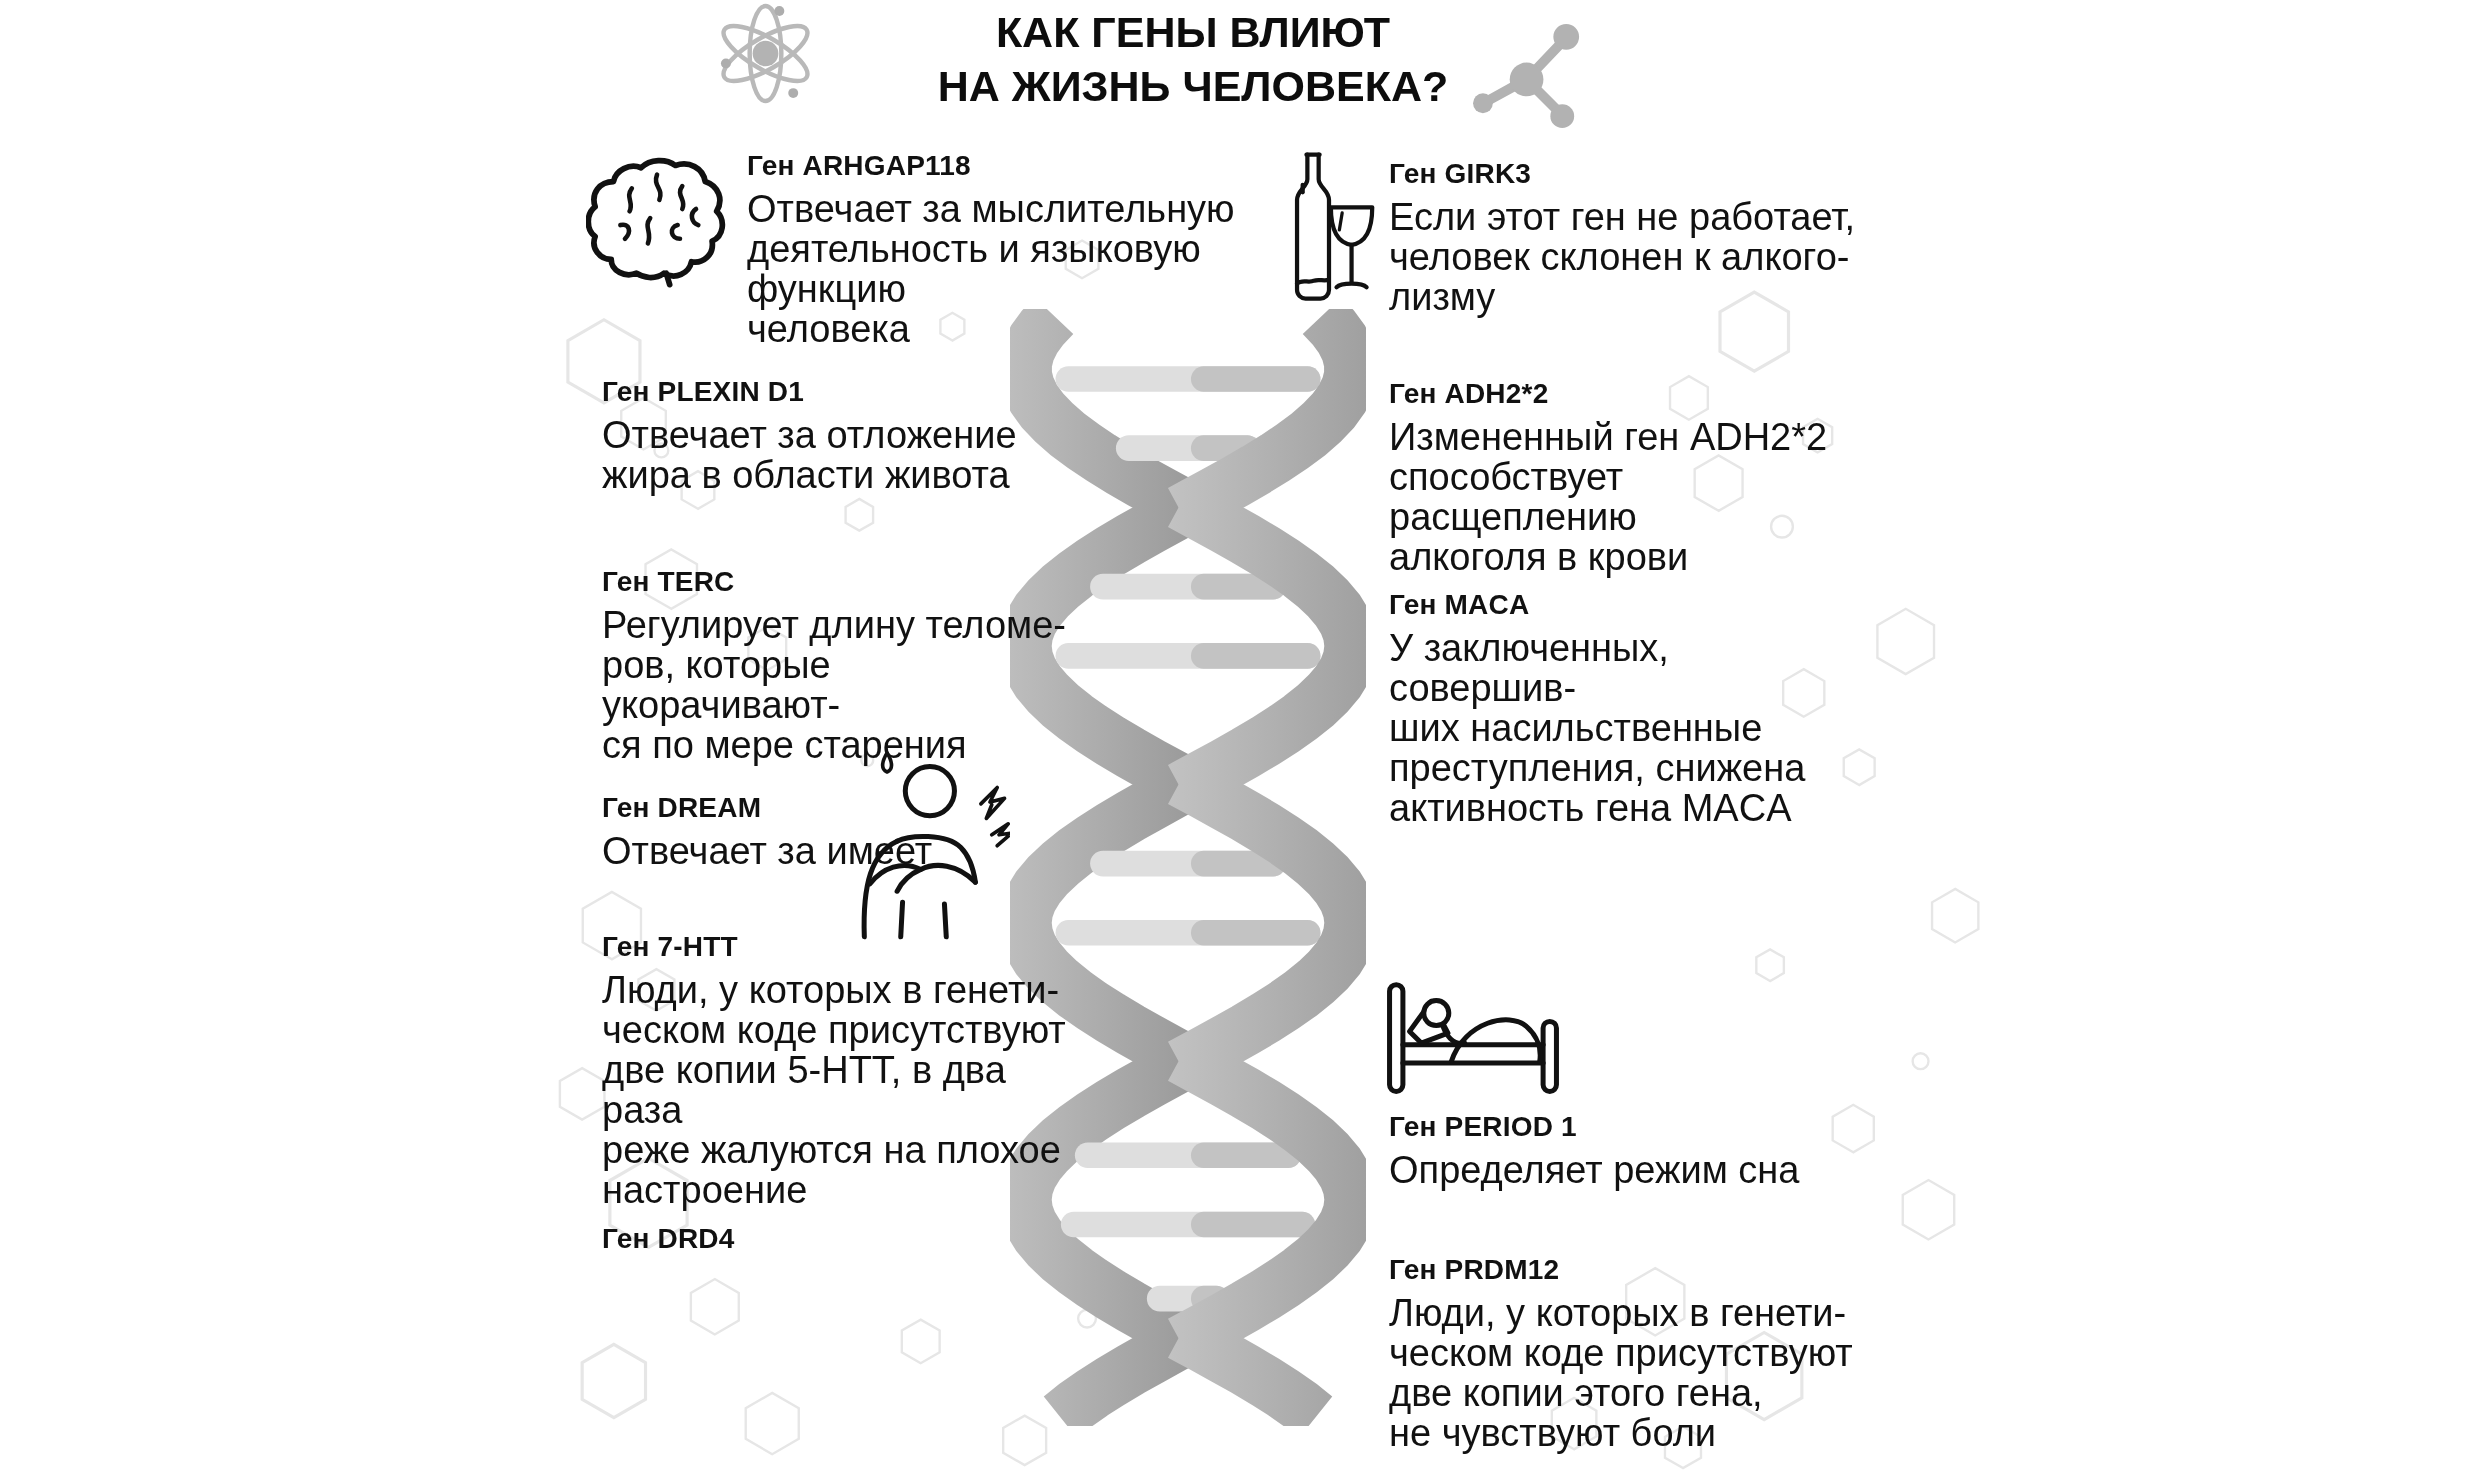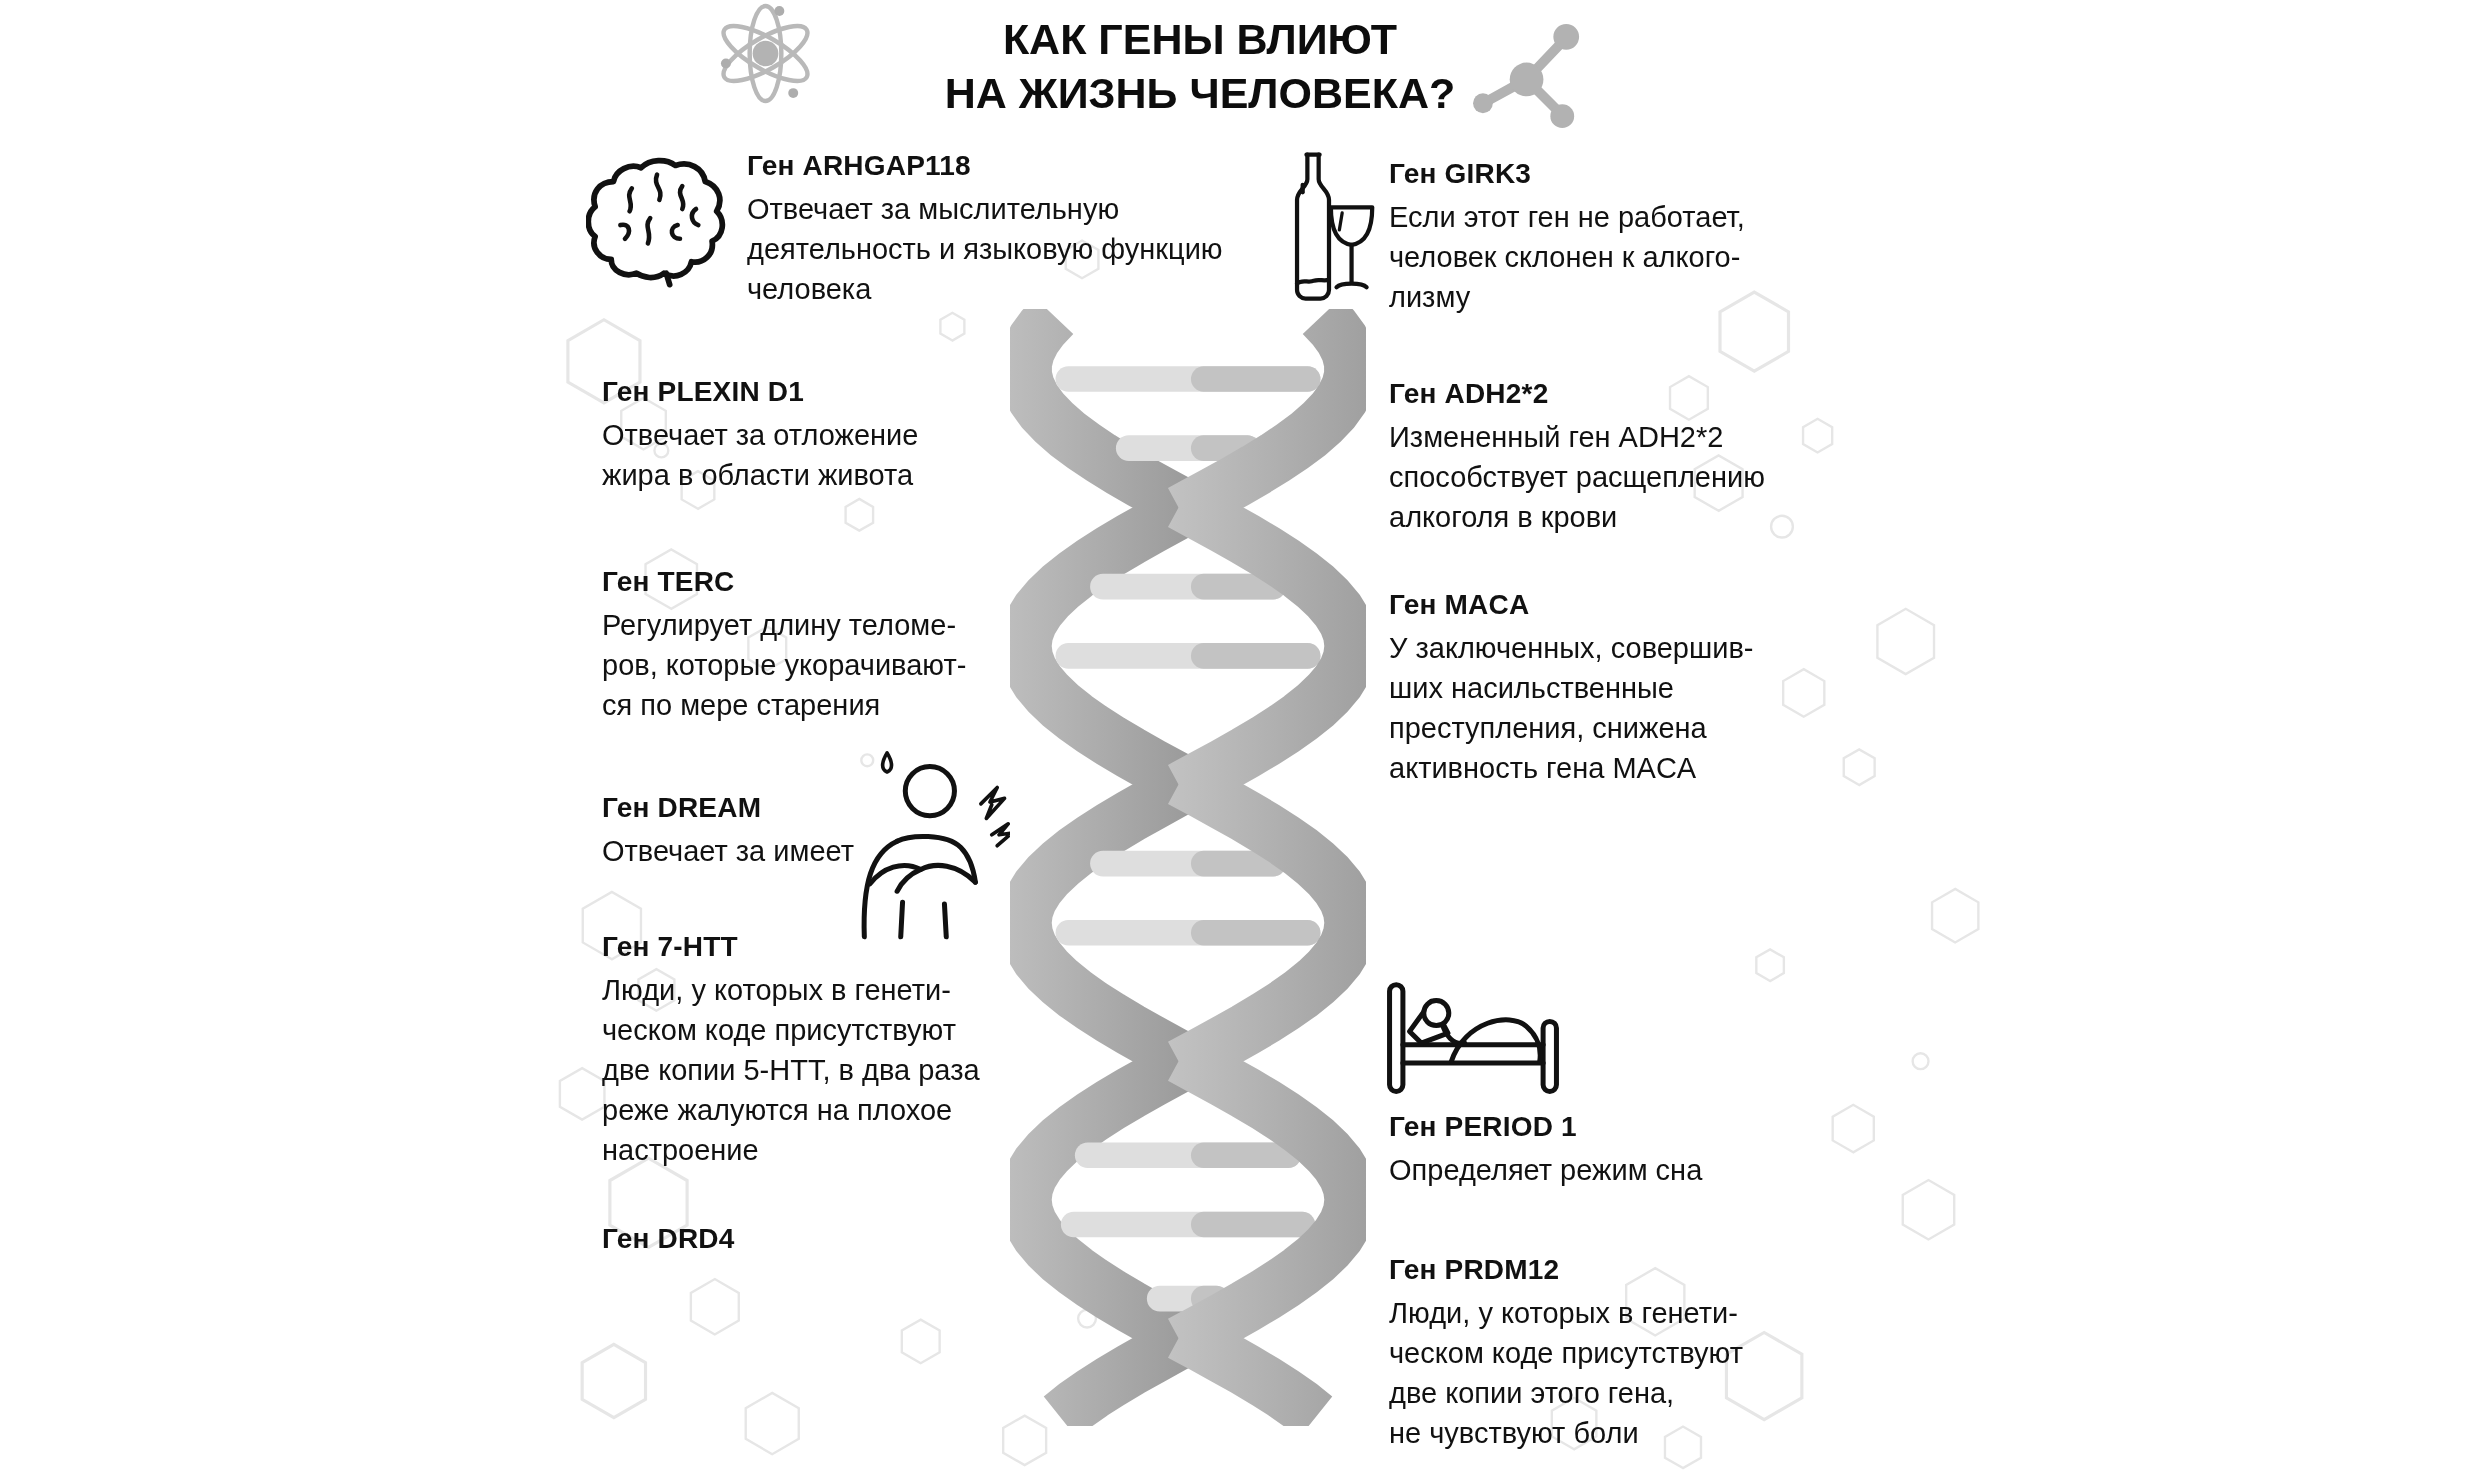--- a/index.html
+++ b/index.html
@@ -3,21 +3,21 @@
 <meta charset="utf-8">
 <style>
   html,body{margin:0;padding:0;background:#fff;}
   .page{position:relative;width:2476px;height:1477px;background:#ffffff;overflow:hidden;
         font-family:"Liberation Sans",sans-serif;color:#111;}
   .abs{position:absolute;}
   .title{left:891px;top:0px;width:594px;text-align:center;font-weight:700;
          font-size:43px;line-height:54px;color:#0d0d0d;}
   .gene{position:absolute;}
   .gene-name{font-size:28px;font-weight:700;margin:0 0 7px 0;letter-spacing:0.2px;}
-  .gene-desc{font-size:29px;line-height:40px;white-space:pre-line;}
+  .gene-desc{font-size:38px;line-height:40px;white-space:pre-line;}
   svg{display:block;}
 </style>
 </head>
 <body>
 
 <div class="page">
 
   <svg id="hex-bg" class="abs" style="left:0;top:0" width="2476" height="1477" viewBox="0 0 2501 1492">
       <polygon points="610.0,407.0 573.6,386.0 573.6,344.0 610.0,323.0 646.4,344.0 646.4,386.0" fill="none" stroke="#e6e6e6" stroke-width="3.2"></polygon>
       <polygon points="650.0,454.0 627.5,441.0 627.5,415.0 650.0,402.0 672.5,415.0 672.5,441.0" fill="none" stroke="#e6e6e6" stroke-width="2.4"></polygon>
@@ -63,21 +63,21 @@
       <ellipse cx="50" cy="56" rx="16" ry="48"></ellipse>
       <ellipse cx="50" cy="56" rx="16" ry="48" transform="rotate(60 50 56)"></ellipse>
       <ellipse cx="50" cy="56" rx="16" ry="48" transform="rotate(-60 50 56)"></ellipse>
     </g>
     <circle cx="50" cy="56" r="13" fill="#b3b3b3"></circle>
     <circle cx="64" cy="13" r="5" fill="#adadad"></circle>
     <circle cx="10" cy="66" r="5" fill="#adadad"></circle>
     <circle cx="78" cy="96" r="5" fill="#adadad"></circle>
   </svg>
 
-  <h1 class="abs title" style="margin:12px;">
+  <h1 class="abs title" style="margin:5px;">
     <span>КАК ГЕНЫ ВЛИЮТ</span><br>
     <span>НА ЖИЗНЬ ЧЕЛОВЕКА?</span>
   </h1>
 
   <svg class="abs" style="left:1467px;top:18px" width="134" height="114" viewBox="0 0 135 115">
     <g stroke="#b2b2b2" stroke-width="10" stroke-linecap="round">
       <path d="M60,62 L98,22"></path>
         <path d="M60,62 L20,84"></path>
         <path d="M60,62 L94,96"></path>
     </g>

